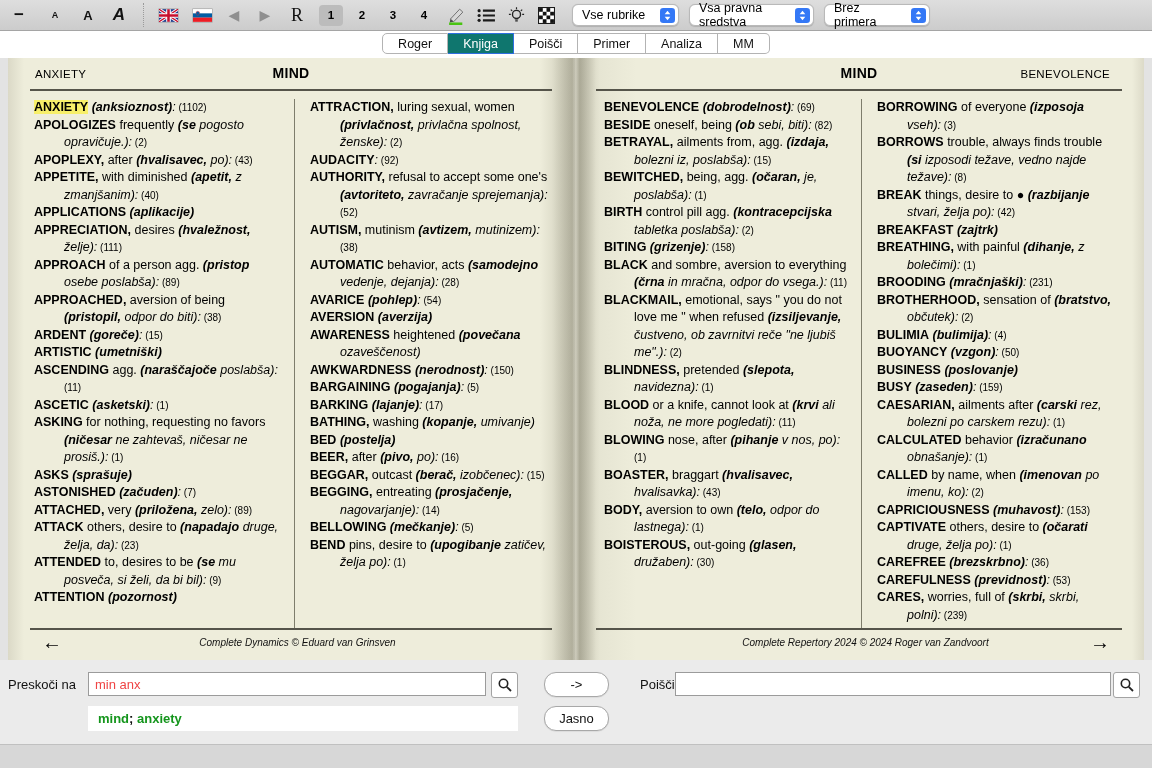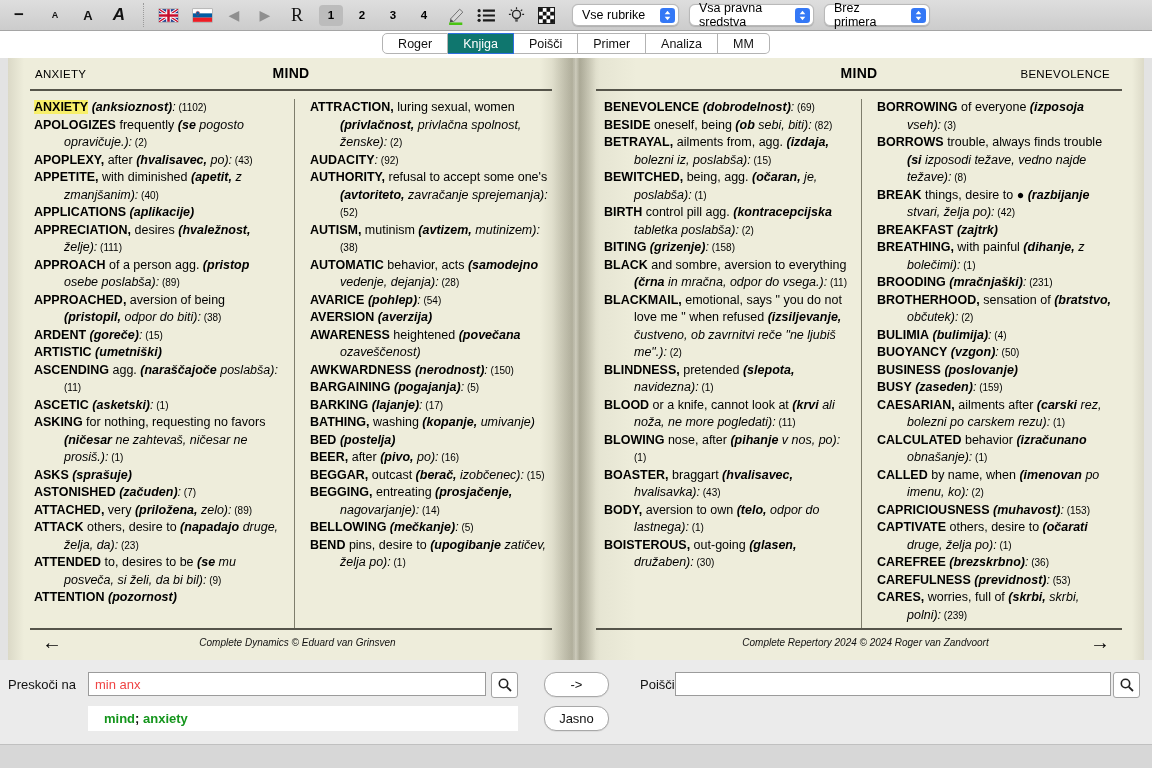--- a/index.html
+++ b/index.html
@@ -81,21 +81,21 @@
     border-radius:12px;font-size:13px;display:flex;align-items:center;justify-content:center;
     box-sizing:border-box;box-shadow:0 0.5px 1px rgba(0,0,0,.12);font-family:"Liberation Sans",sans-serif;color:#111;}
   #jumpLabel{left:8px;top:12px;}
   #jumpInput{left:88px;top:12px;width:398px;}
   #jumpSearchBtn{left:491px;top:12px;}
   #arrowBtn{left:544px;top:12px;}
   #findLabel{left:640px;top:12px;}
   #findInput{left:675px;top:12px;width:436px;}
   #findSearchBtn{left:1113px;top:12px;}
   #rubricBox{position:absolute;left:88px;top:46px;width:430px;height:25px;background:#fff;
-    font-size:13px;line-height:25px;padding:0 16px;box-sizing:border-box;}
+    font-size:13px;line-height:25px;padding:0 10px;box-sizing:border-box;}
   .rr-g{color:#14951c;font-weight:700}
   .rr-d{color:#111;font-weight:700}
   #clearBtn{left:544px;top:46px;}
   .statusstrip{position:absolute;left:0;bottom:0;width:1152px;height:23px;background:#d7d7d7;border-top:1px solid #c0c0c0;}
 </style>
 </head>
 <body>
 
 <div id="win">
 

